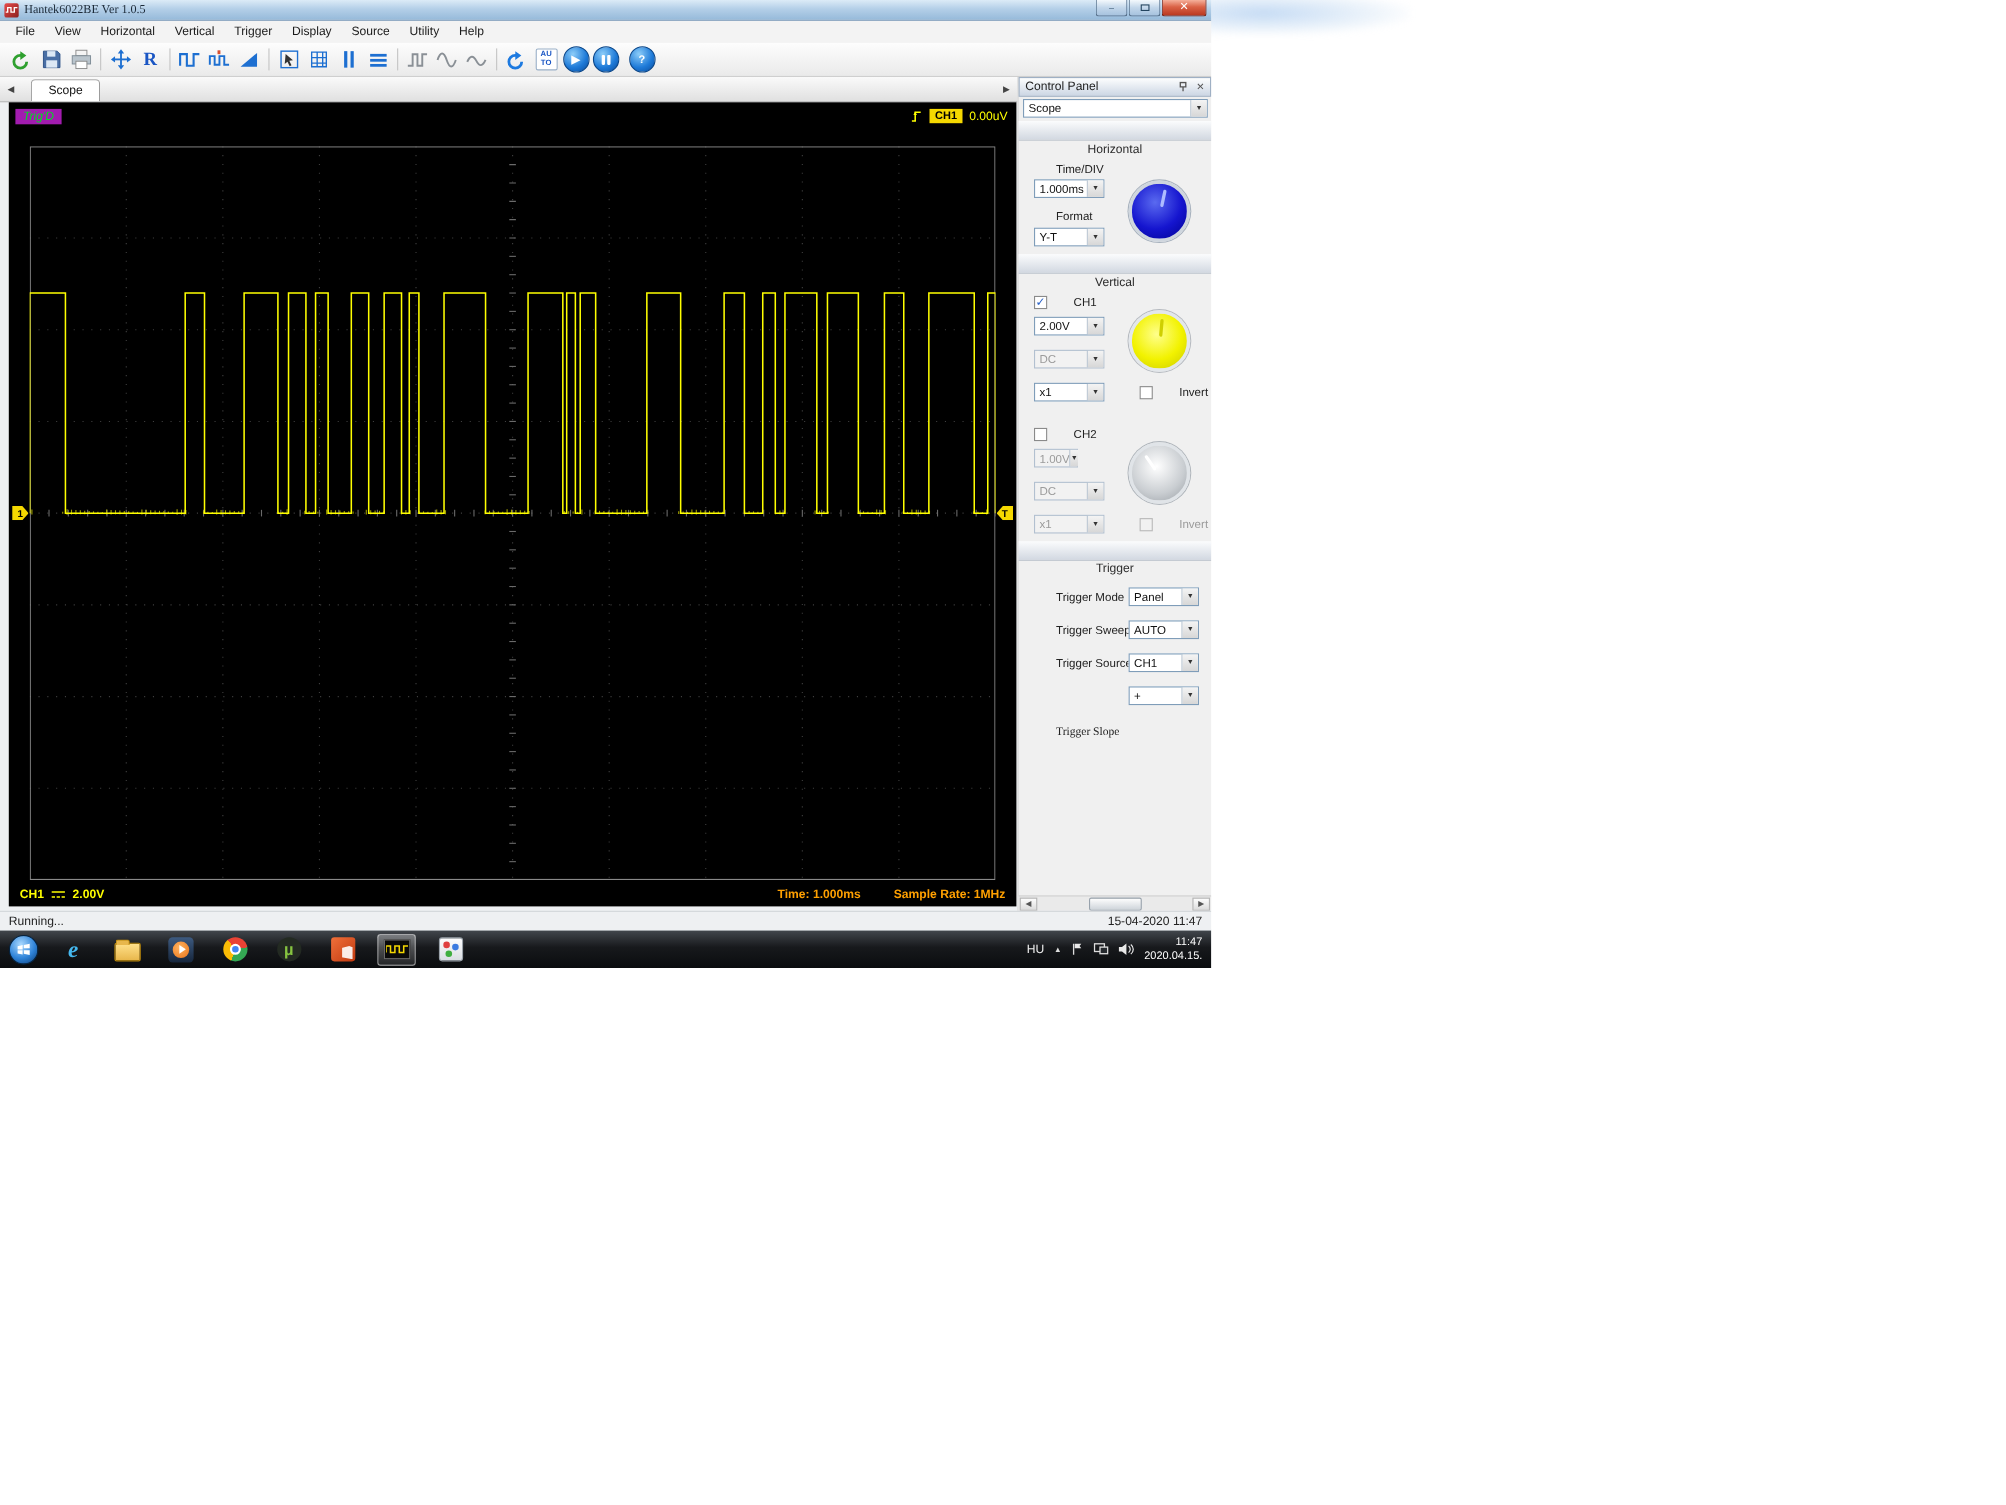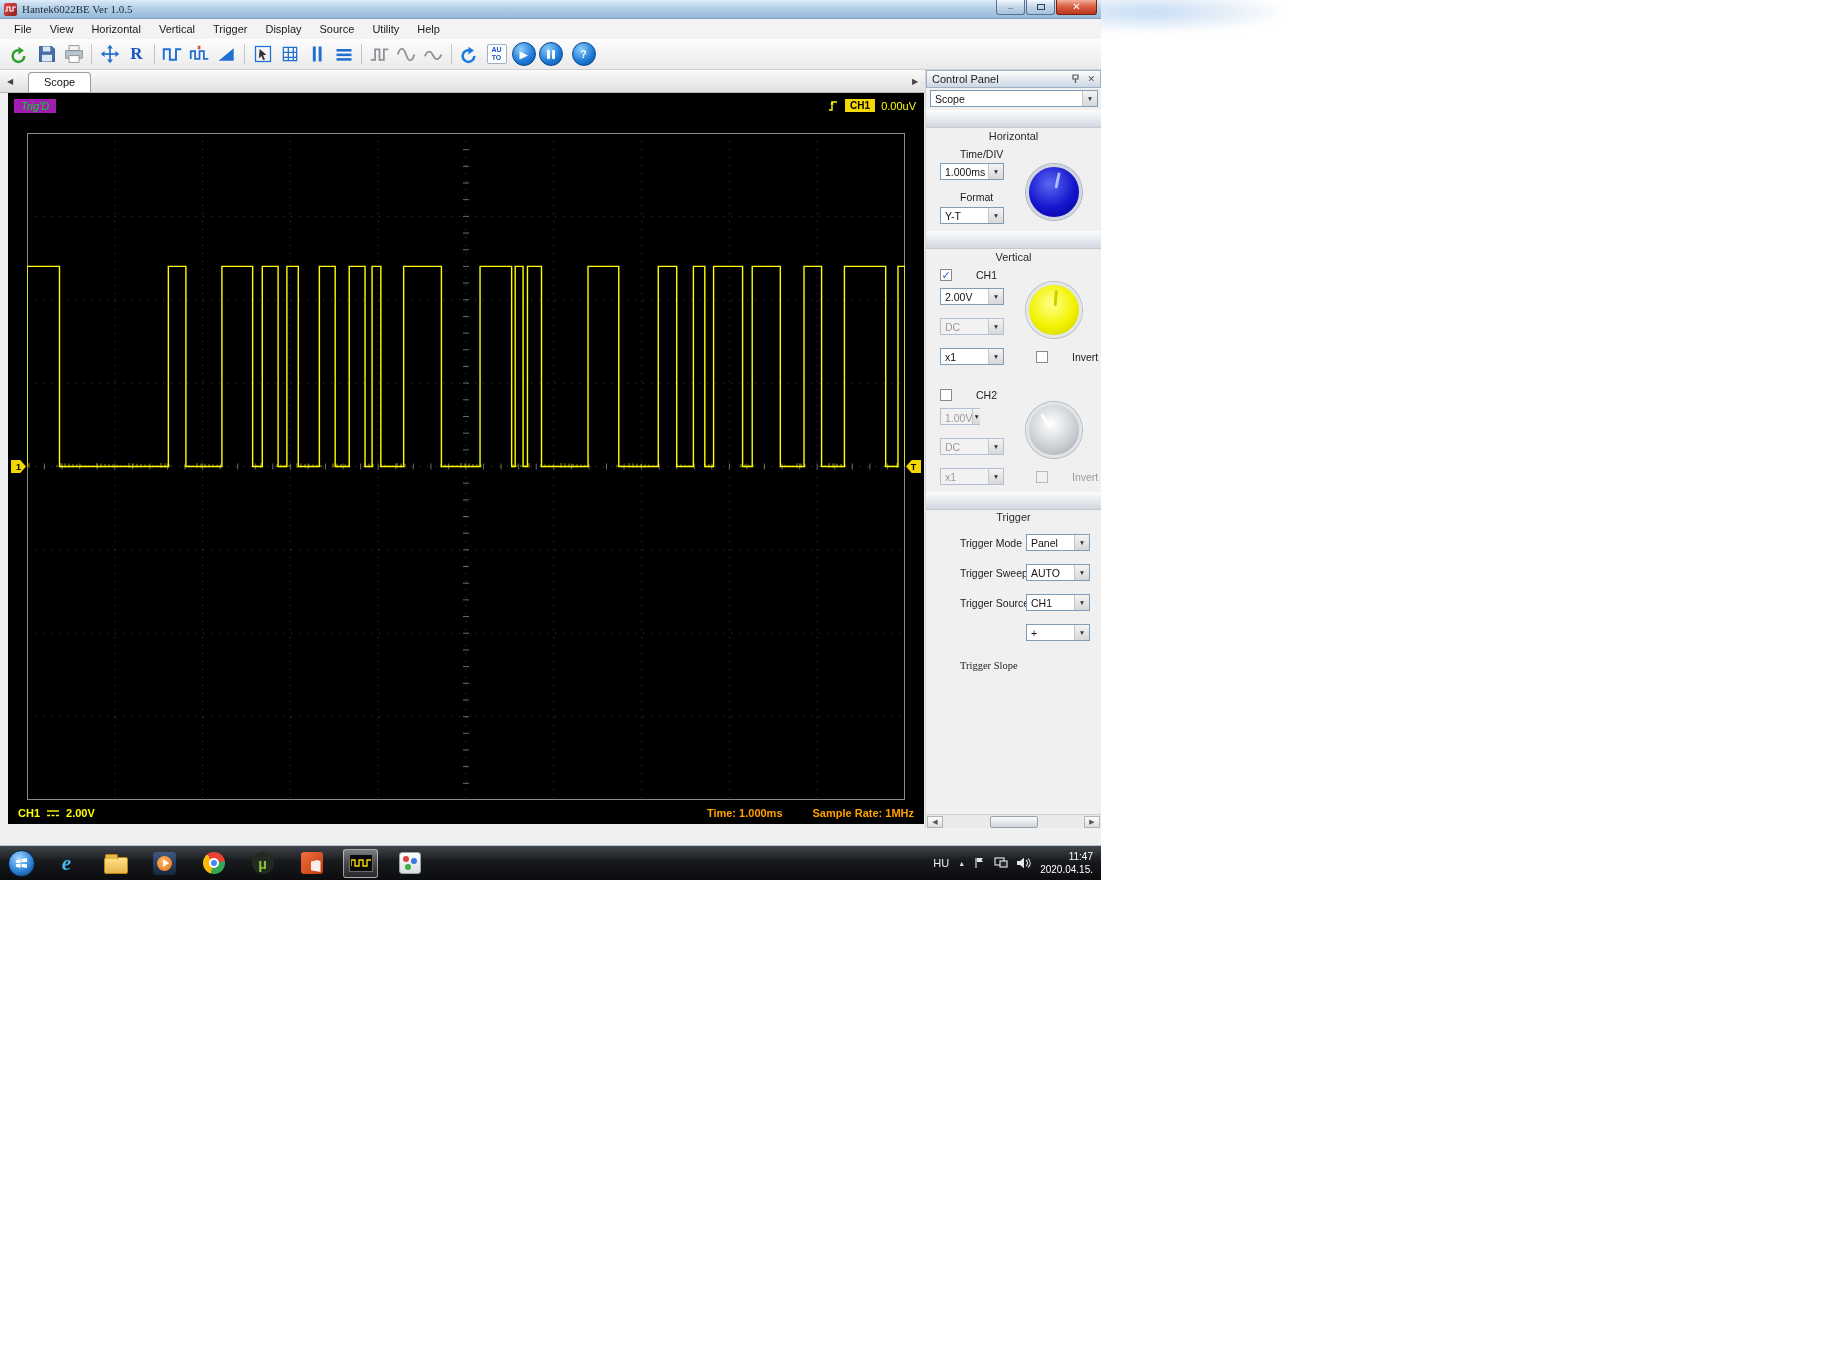--- a/index.html
+++ b/index.html
@@ -645,20 +645,24 @@
         <span class="arrow">▼</span>
       </div>
 
       <div class="cp-scroll">
         <span class="scr-btn" style="left:1px;">◀</span>
         <span class="scr-thumb"></span>
         <span class="scr-btn" style="right:1px;">▶</span>
       </div>
     </div>
 
+    <div class="statusbar">
+      <span>Running...</span>
+      <span class="status-right">15-04-2020  11:47</span>
+    </div>
   </div>
 
   <div class="taskbar">
     <span class="start-orb">
       <svg width="13" height="13" viewBox="0 0 13 13">
           <path d="M1 3.2l4.6-1v3.9H1zM6.6 2l5.4-1.1v4.2H6.6zM1 6.9h4.6v3.9L1 9.8zM6.6 6.9H12v4.2L6.6 10z" fill="#fff"></path>
         </svg>
     </span>
     <span class="tb-app">
         <span class="ie-e">e</span>

